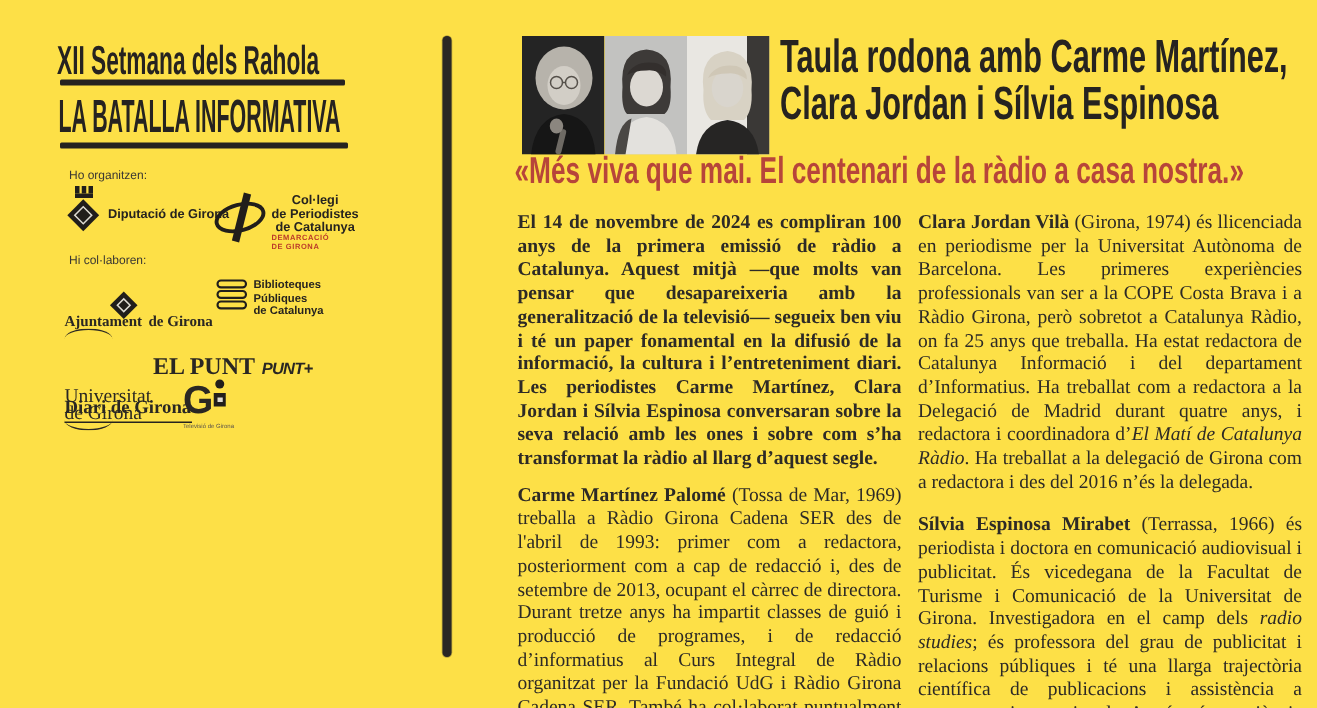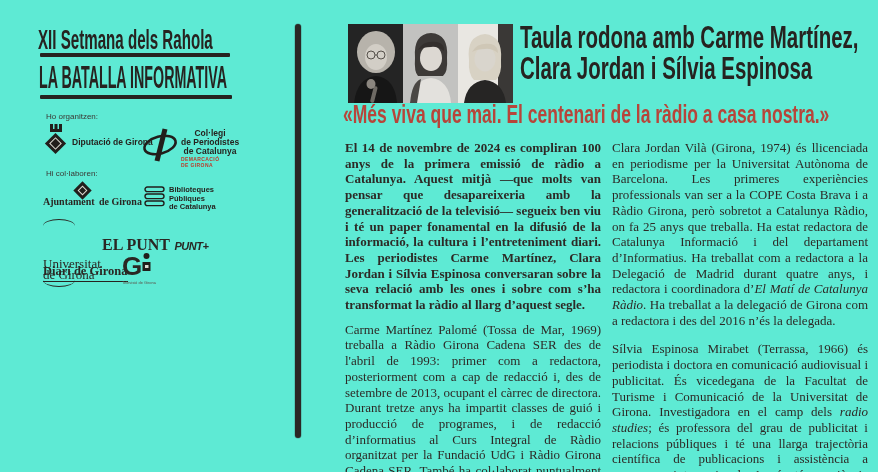--- a/index.html
+++ b/index.html
@@ -1,17 +1,17 @@
 <!DOCTYPE html>
 <html><head>
 <meta charset="utf-8">
 <style>
   html,body{margin:0;padding:0;background:#9a968c;}
   #canvas{
-    position:relative;width:878px;height:472px;background:#5eead4;
+    position:relative;width:878px;height:472px;background:#fde047;
     overflow:hidden;font-family:"Liberation Sans",sans-serif;color:#2a2723;
   }
   .abs{position:absolute;}
   .stamp{font-weight:700;white-space:nowrap;transform-origin:left top;color:#262320;letter-spacing:0px;}
   .rule{background:#262320;border-radius:1px;}
   
   .sb-title{left:38px;top:25px;font-size:27px;transform:scaleX(.56);}
   .rule1{left:40px;top:53px;width:190px;height:4px;}
   .sb-sub{left:39px;top:60px;font-size:31px;transform:scaleX(.46);}
   .rule2{left:40px;top:95px;width:192px;height:4px;}
@@ -33,21 +33,21 @@
   
   .photos{left:348px;top:24px;display:flex;}
   .photos svg{display:block;}
   
   .col{position:absolute;top:140px;width:256px;font-family:"Liberation Serif",serif;
        font-size:13px;line-height:15.7px;text-align:justify;color:#2d2a26;}
   .col.leftc{left:345px;}
   .col.rightc{left:612px;}
   .col p{margin:0 0 9px 0;}
   .col .gap{margin-top:13px;}
-  .b{font-weight:400;}
+  .b{font-weight:700;}
   .i{font-style:italic;}
   .intro{font-weight:700;}
 </style>
 </head>
 <body>
 
 <div id="canvas">
 
   <div class="abs stamp sb-title">XII Setmana dels Rahola</div>
   <div class="abs rule rule1"></div>
@@ -80,21 +80,21 @@
       <div>de Catalunya</div>
     </div>
     <div class="logo-sub" style="position:absolute;left:40px;top:31px;">
       <div>DEMARCACIÓ</div>
       <div>DE GIRONA</div>
     </div>
   </div>
 
   <div class="abs lbl" style="left:46px;top:169px;">Hi col·laboren:</div>
 
-  <div class="abs" style="left:43px;top:182px;width:130px;height:28px;">
+  <div class="abs" style="left:43px;top:195px;width:130px;height:28px;">
     <span class="serifF" style="position:absolute;left:0;top:14px;font-size:10px;font-weight:600;">Ajuntament</span>
     <div class="diamond" style="position:absolute;left:33px;top:2px;width:13px;height:13px;">
         <div class="inner" style="width:5px;height:5px;"></div>
       </div>
     <span class="serifF" style="position:absolute;left:56px;top:14px;font-size:10px;font-weight:600;">de Girona</span>
   </div>
 
   <div class="abs" style="left:144px;top:184px;width:100px;">
     <svg width="21" height="21" viewBox="0 0 21 21" style="position:absolute;left:0;top:2px;">
       <rect x="1" y="1" width="19" height="4.6" rx="2.3" fill="none" stroke="#211e1b" stroke-width="1.4"></rect>

